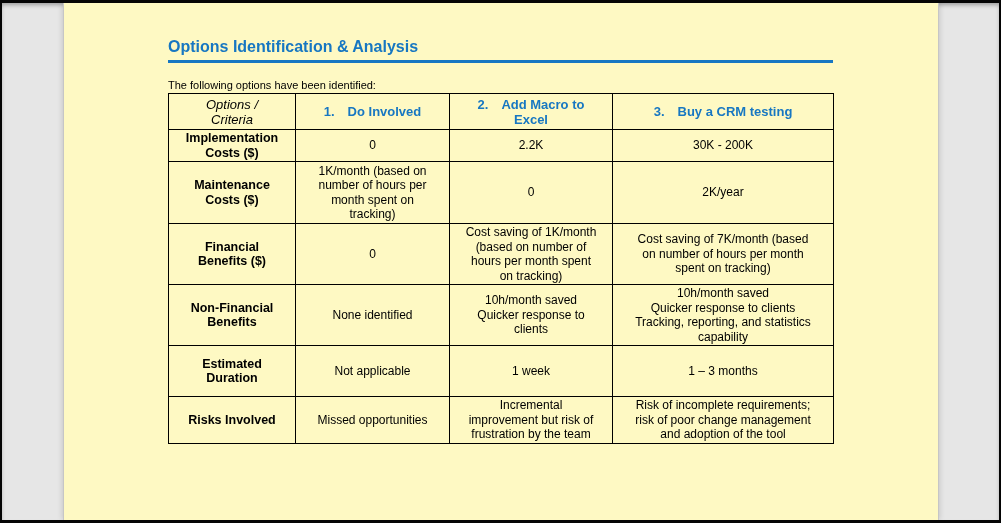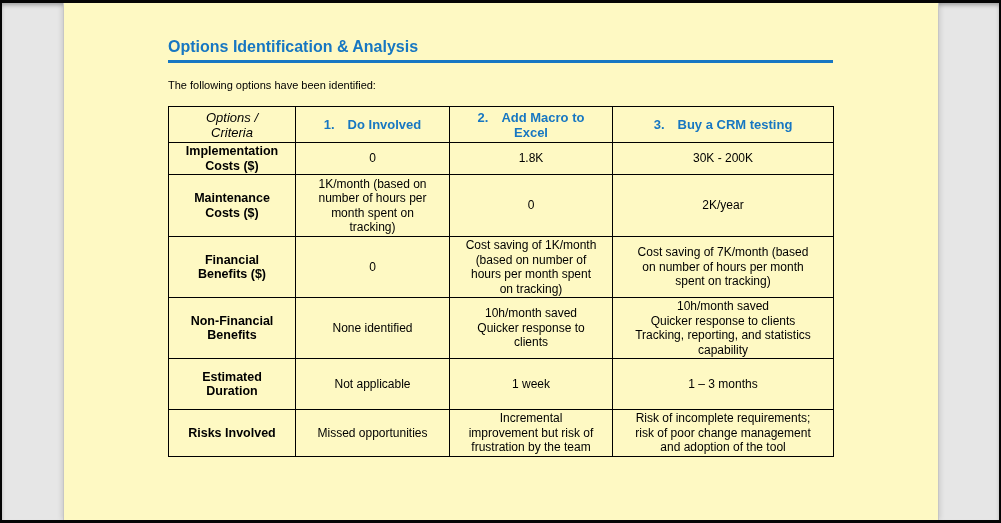--- a/index.html
+++ b/index.html
@@ -46,21 +46,20 @@
     background:#1777c2;
     margin-top:4px;
   }
   .intro{
     margin:14px 0 0 0;
     font-size:11px;
     line-height:16px;
     color:#000;
   }
   table.opts{
-    margin-top:13px;
     width:665px;
     border-collapse:collapse;
     table-layout:fixed;
     border:1px solid #000;
   }
   table.opts th, table.opts td{
     border:1px solid #000;
     text-align:center;
     vertical-align:middle;
     padding:1px 5px;
@@ -131,21 +130,21 @@
             <th class="opt-hdr"><span class="num">2.</span><span class="hgap"></span><span class="lbl">Add Macro to
 Excel</span></th>
             <th class="opt-hdr"><span class="num">3.</span><span class="hgap"></span><span class="lbl">Buy a CRM testing</span></th>
           </tr>
         </thead>
         <tbody>
           <tr>
             <td class="crit">Implementation
 Costs ($)</td>
             <td class="val">0</td>
-            <td class="val">1.8K</td>
+            <td class="val">2.2K</td>
             <td class="val">30K - 200K</td>
           </tr>
           <tr>
             <td class="crit">Maintenance
 Costs ($)</td>
             <td class="val">1K/month (based on
 number of hours per
 month spent on
 tracking)</td>
             <td class="val">0</td>

